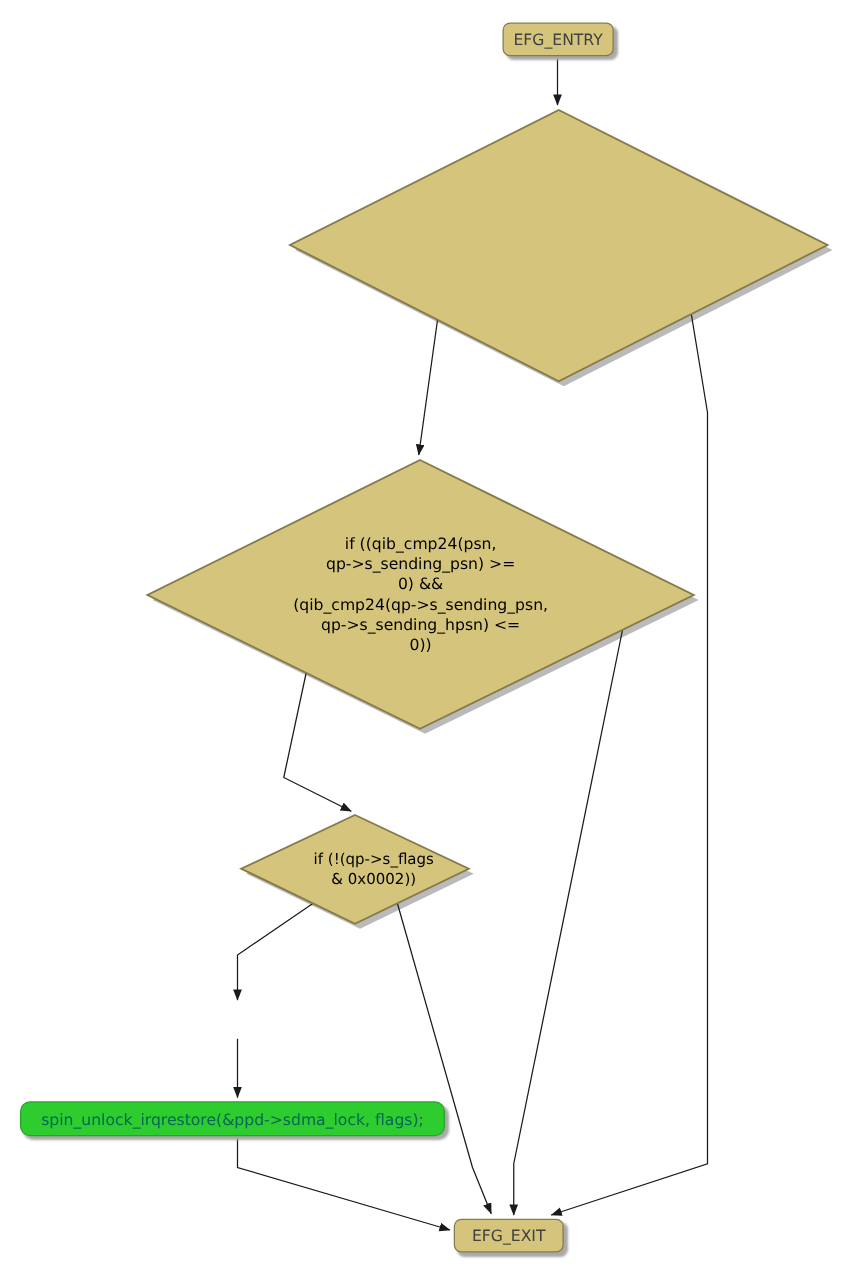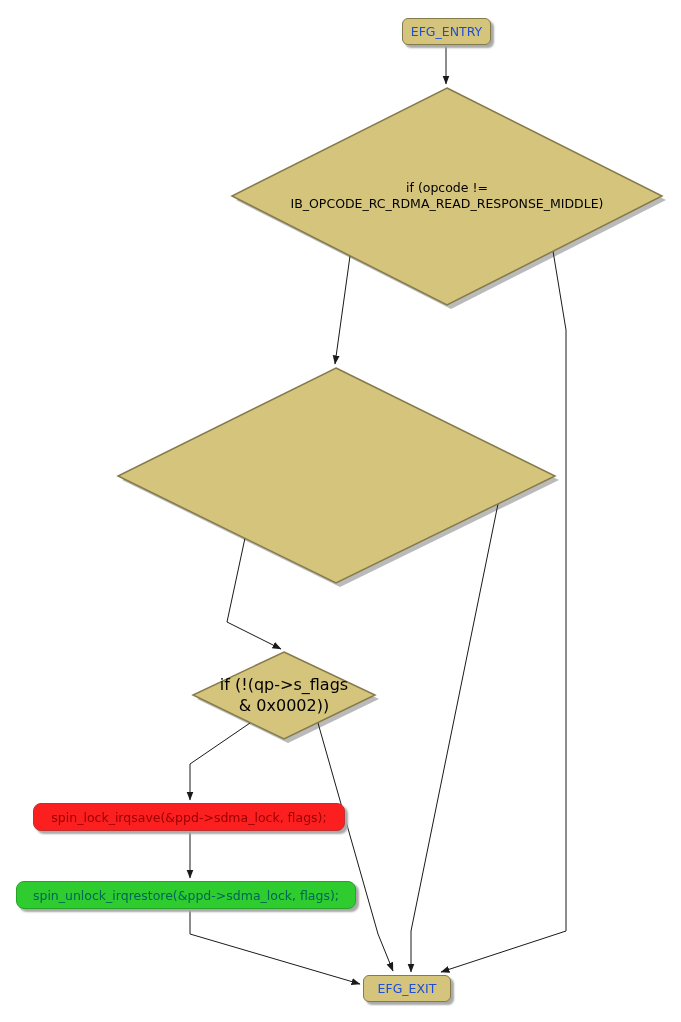--- a/index.html
+++ b/index.html
@@ -28,21 +28,21 @@
     position:absolute;
     display:flex;align-items:center;justify-content:center;
     text-align:center;
     white-space:pre-line;
     font-size:12.5px;line-height:1.3;color:#000;
     pointer-events:none;
   }
   .box{
     position:absolute;
     display:flex;align-items:center;justify-content:center;
-    font-size:12.5px;color:#1d4ed8;
+    font-size:12.5px;color:#404040;
     box-shadow:3px 3px 2px var(--shadow);
     box-sizing:border-box;
     white-space:nowrap;
   }
   .box.tan{
     background:var(--node-fill);
     border:1.5px solid var(--node-border);
     border-radius:6px;
   }
   .box.red{
@@ -84,26 +84,29 @@
     <polyline class="edge" marker-end="url(#arrow)" points="250,723 190,764 190,800"></polyline>
     <polyline class="edge" marker-end="url(#arrow)" points="318,723 378,934 393,971"></polyline>
     <polyline class="edge" marker-end="url(#arrow)" points="190,831 190,878"></polyline>
     <polyline class="edge" marker-end="url(#arrow)" points="190,909 190,934 360,984"></polyline>
 
     <polygon class="diamond" points="447,88 662,196 447,305 232,196"></polygon>
     <polygon class="diamond" points="336,368 555,476 336,583 118,476"></polygon>
     <polygon class="diamond" points="284,652 375,695 284,739 193,695"></polygon>
   </svg>
 
-  <div class="node-label" style="left:232px;top:88px;width:430px;height:216px;">if (opcode !=
-IB_OPCODE_RC_RDMA_READ_RESPONSE_MIDDLE)</div>
-  <div class="node-label" style="left:193px;top:652px;width:182px;height:87px;font-size:16px;">if (!(qp-&gt;s_flags
+  <div class="node-label" style="left:118px;top:368px;width:437px;height:215px;">if ((qib_cmp24(psn,
+qp-&gt;s_sending_psn) &gt;=
+0) &amp;&amp;
+(qib_cmp24(qp-&gt;s_sending_psn,
+qp-&gt;s_sending_hpsn) &lt;=
+0))</div>
+  <div class="node-label" style="left:208px;top:652px;width:182px;height:87px;font-size:12px;">if (!(qp-&gt;s_flags
 &amp; 0x0002))</div>
 
   <div class="box tan" style="left:402px;top:18px;width:89px;height:27px;">EFG_ENTRY</div>
 
-  <div class="box red" style="left:33px;top:803px;width:312px;height:28px;">spin_lock_irqsave(&amp;ppd-&gt;sdma_lock, flags);</div>
 
   <div class="box green" style="left:16px;top:881px;width:340px;height:28px;">spin_unlock_irqrestore(&amp;ppd-&gt;sdma_lock, flags);</div>
 
   <div class="box tan" style="left:363px;top:975px;width:88px;height:27px;">EFG_EXIT</div>
 
 </div>
 
 </body></html>

